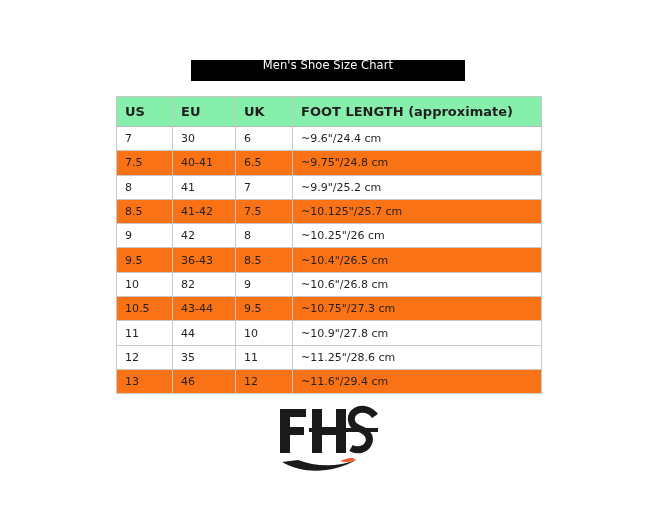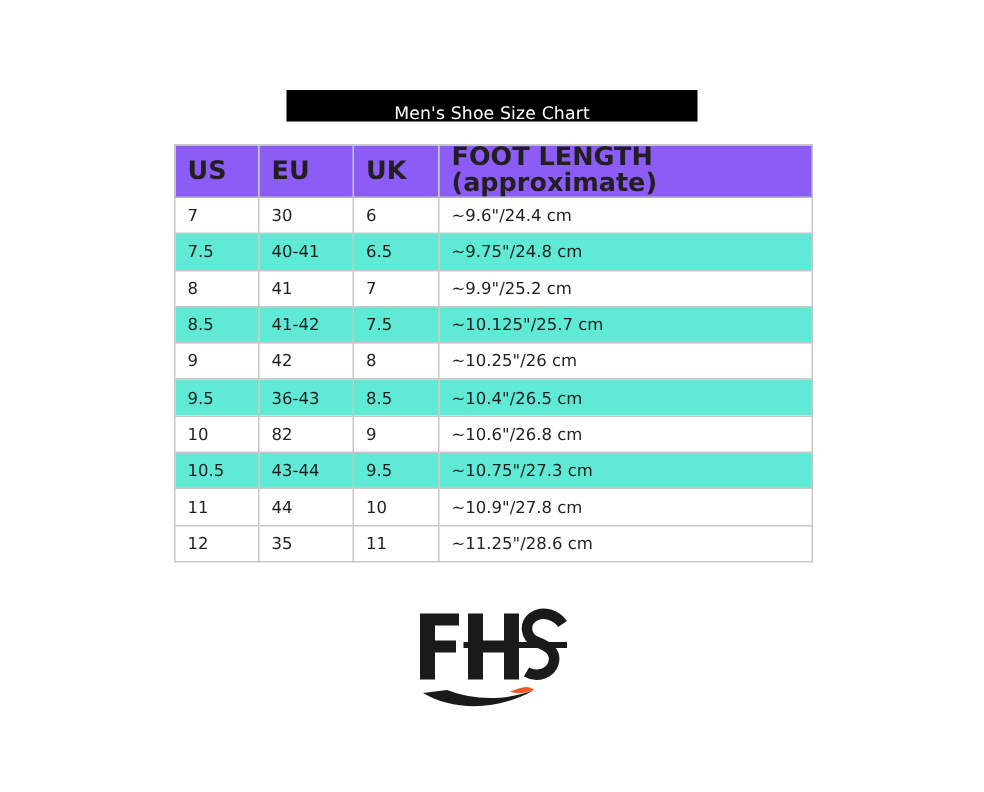--- a/index.html
+++ b/index.html
@@ -24,21 +24,21 @@
   
   .title-banner {
     position: absolute;
     left: 191px;
     top: 60px;
     width: 274px;
     height: 21px;
     background: #000000;
     color: #ffffff;
     display: flex;
-    align-items: flex-end;
+    align-items: flex-start;
     justify-content: center;
   }
   .title-banner .title-text {
     font-size: 11.5px;
     font-weight: normal;
     letter-spacing: 0.1px;
     line-height: 1;
   }
 
   
@@ -55,37 +55,37 @@
     border: 1px solid #c8c8c8;
     text-align: left;
     vertical-align: middle;
     padding: 0 0 0 8px;
     font-size: 11px;
     line-height: 1;
     height: 24.3px;
     box-sizing: border-box;
   }
   .size-table thead th {
-    height: 20px;
-    font-size: 17px;
+    height: 30px;
+    font-size: 13px;
     font-weight: bold;
     color: #231f20;
-    background: #8b5cf6;
+    background: #86efac;
     border-bottom: 1px solid #b9b9b9;
   }
   .size-table thead tr {
     border-top: 1px solid #b9b9b9;
   }
   .col-us   { width: 56px; }
   .col-eu   { width: 63px; }
   .col-uk   { width: 57px; }
   .col-foot { width: 249px; }
 
   .size-table tbody tr.shaded td {
-    background: #5eead4;
+    background: #f97316;
     margin-left: 37px;
   }
   .size-table tbody tr.plain td {
     background: #ffffff;
   }
   .size-table td.cell-foot {
     font-size: 11px;
   }
 
   
@@ -178,20 +178,26 @@
         <td>44</td>
         <td>10</td>
         <td class="cell-foot">~10.9"/27.8 cm</td>
       </tr>
       <tr class="plain">
         <td>12</td>
         <td>35</td>
         <td>11</td>
         <td class="cell-foot">~11.25"/28.6 cm</td>
       </tr>
+      <tr class="shaded">
+        <td>13</td>
+        <td>46</td>
+        <td>12</td>
+        <td class="cell-foot">~11.6"/29.4 cm</td>
+      </tr>
     </tbody>
   </table>
 
   <div class="logo">
     <svg width="104" height="68" viewBox="0 0 104 68" xmlns="http://www.w3.org/2000/svg">
 
       <path d="M4 4 L30 4 L30 12 L14 12 L14 22 L28 22 L28 30 L14 30 L14 48 L4 48 Z" fill="#1a1a1a"></path>
 
       <path d="M36 4 L46 4 L46 22 L60 22 L60 4 L70 4 L70 48 L60 48 L60 30 L46 30 L46 48 L36 48 Z" fill="#1a1a1a"></path>
 

